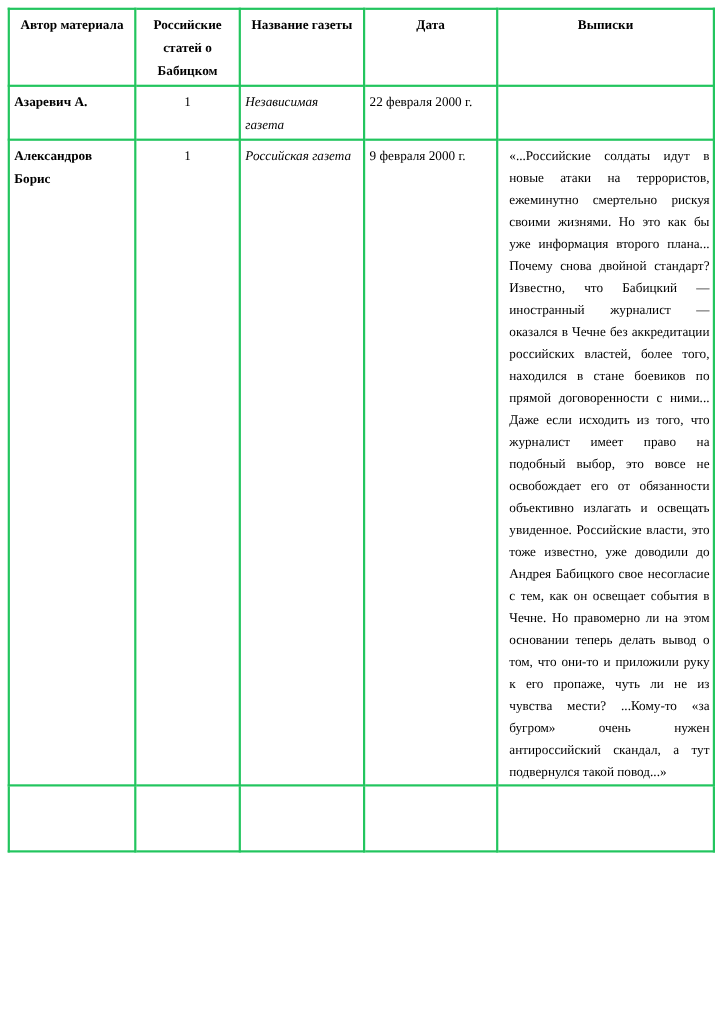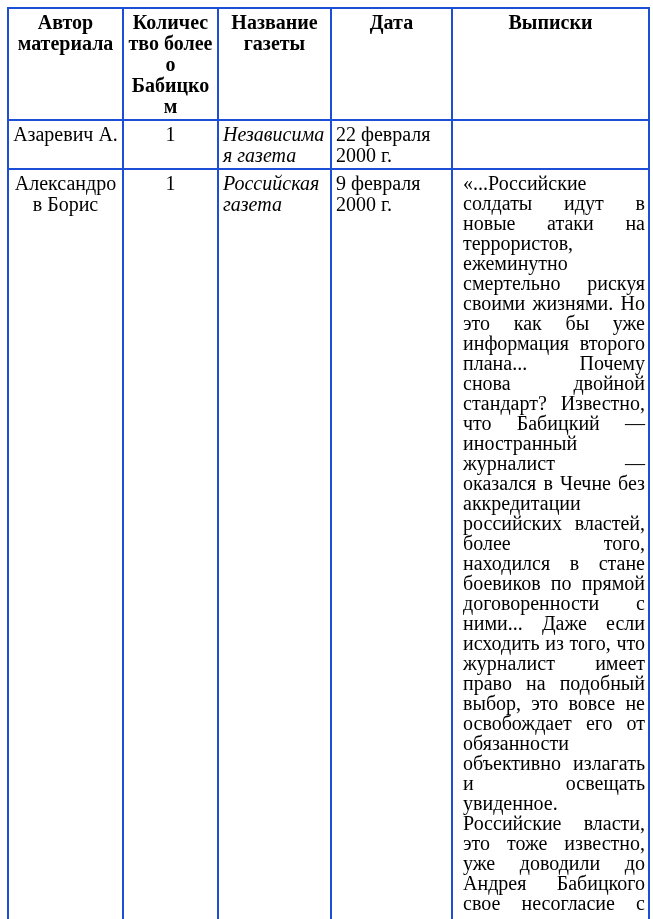--- a/index.html
+++ b/index.html
@@ -15,39 +15,39 @@
     font-family: "Liberation Serif", "DejaVu Serif", serif;
     color: #000000;
   }
   table.doc-table {
     border-collapse: collapse;
     table-layout: fixed;
     margin: 7px 0 0 7px;
     width: 641px;
   }
   .doc-table th, .doc-table td {
-    border: 2px solid #1d4ed8;
+    border: 2px solid #22c55e;
     vertical-align: top;
-    font-size: 20px;
+    font-size: 12px;
     line-height: 21px;
     padding: 3px 4px 2px 4px;
     overflow: hidden;
     word-wrap: break-word;
   }
   .doc-table th {
     font-weight: bold;
     text-align: center;
     height: 58px;
   }
   tr.row-1 { height: 46px; }
   tr.row-2 { height: 574px; }
   tr.row-partial { height: 60px; }
   td.author-cell {
-    font-weight: normal;
-    text-align: center;
+    font-weight: bold;
+    text-align: left;
   }
   td.count-cell {
     text-align: center;
   }
   td.newspaper-cell {
     font-style: italic;
     text-align: left;
   }
   td.date-cell {
     text-align: left;
@@ -65,21 +65,21 @@
   <colgroup>
     <col style="width:115px">
     <col style="width:95px">
     <col style="width:113px">
     <col style="width:121px">
     <col style="width:197px">
   </colgroup>
   <thead>
     <tr>
       <th>Автор материала</th>
-      <th>Количество более о Бабицком</th>
+      <th>Российские статей о Бабицком</th>
       <th>Название газеты</th>
       <th>Дата</th>
       <th>Выписки</th>
     </tr>
   </thead>
   <tbody>
     <tr class="row-1">
       <td class="author-cell">Азаревич А.</td>
       <td class="count-cell">1</td>
       <td class="newspaper-cell">Независимая газета</td>

